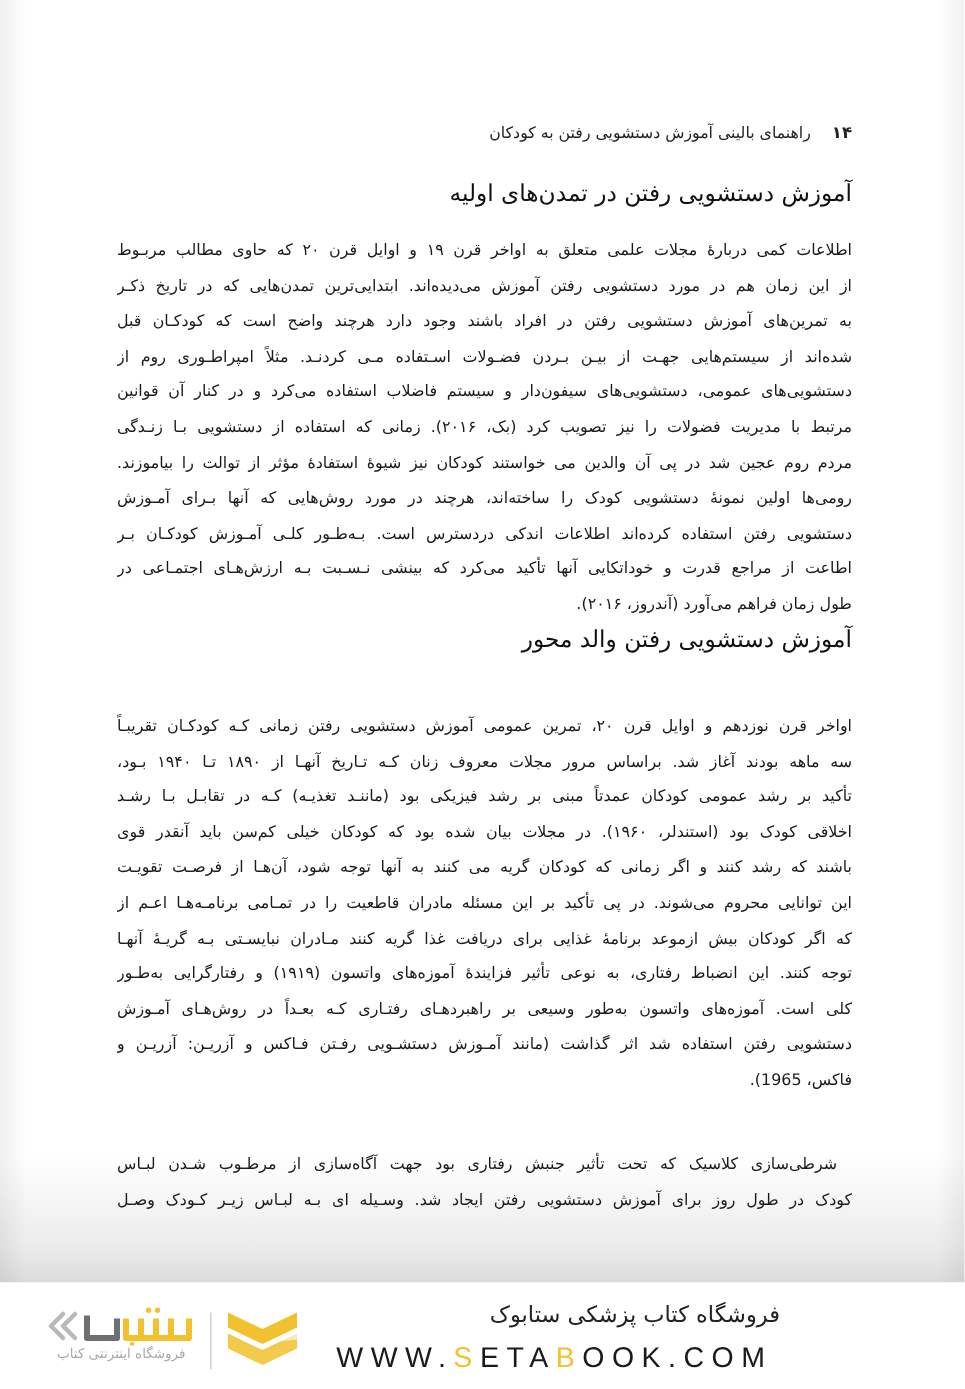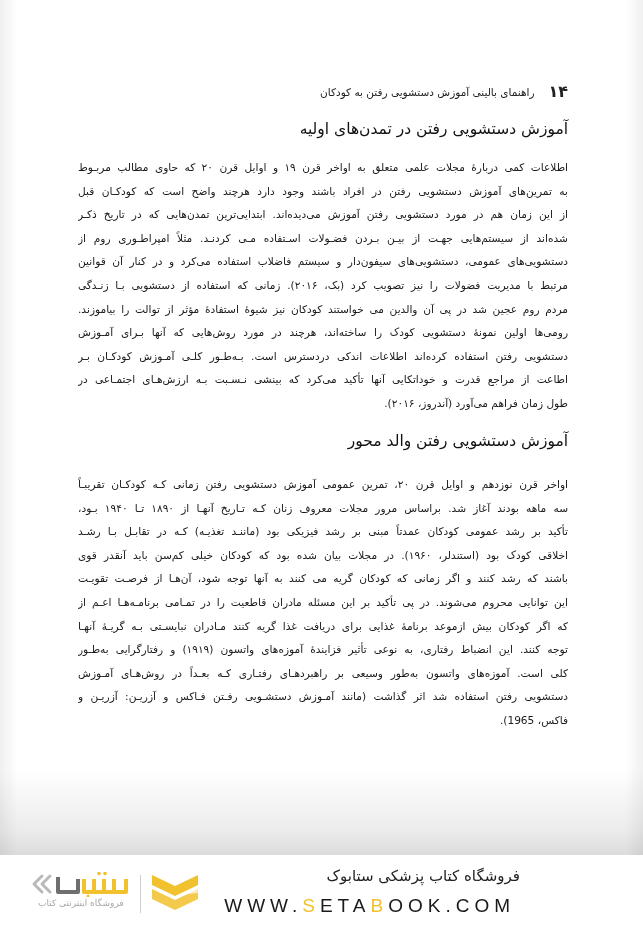--- a/index.html
+++ b/index.html
@@ -45,35 +45,35 @@
       top: 82px;
       right: 75px;
       direction: rtl;
       font-size: 10.5px;
       color: #222;
       display: flex;
       align-items: center;
       gap: 14px;
     }
     .running-header .page-num {
-      font-size: 16px;
+      font-size: 11px;
       font-weight: bold;
     }
     .heading {
       position: absolute;
       right: 75px;
       direction: rtl;
       font-family: "DejaVu Sans", sans-serif;
       font-weight: normal;
       font-size: 15.5px;
       color: #111;
       white-space: nowrap;
     }
     .h1 { top: 120px; }
-    .h2 { top: 432px; }
+    .h2 { top: 417px; }
     .para {
       position: absolute;
       left: 78px;
       right: 75px;
       direction: rtl;
       text-align: justify;
       text-align-last: right;
       font-size: 10.6px;
       line-height: 23.6px;
       color: #1a1a1a;
@@ -160,22 +160,22 @@
 <div class="page">
   <div class="running-header">
     <span class="page-num">۱۴</span>
     <span>راهنمای بالینی آموزش دستشویی رفتن به کودکان</span>
   </div>
 
   <div class="heading h1">آموزش دستشویی رفتن در تمدن‌های اولیه</div>
 
   <div class="para p1">
     <span class="line">اطلاعات کمی دربارۀ مجلات علمی متعلق به اواخر قرن ۱۹ و اوایل قرن ۲۰ که حاوی مطالب مربـوط</span>
+    <span class="line">از این زمان هم در مورد دستشویی رفتن آموزش می‌دیده‌اند. ابتدایی‌ترین تمدن‌هایی که در تاریخ ذکـر</span>
     <span class="line">به تمرین‌های آموزش دستشویی رفتن در افراد باشند وجود دارد هرچند واضح است که کودکـان قبل</span>
-    <span class="line">از این زمان هم در مورد دستشویی رفتن آموزش می‌دیده‌اند. ابتدایی‌ترین تمدن‌هایی که در تاریخ ذکـر</span>
     <span class="line">شده‌اند از سیستم‌هایی جهـت از بیـن بـردن فضـولات اسـتفاده مـی کردنـد. مثلاً امپراطـوری روم از</span>
     <span class="line">دستشویی‌های عمومی، دستشویی‌های سیفون‌دار و سیستم فاضلاب استفاده می‌کرد و در کنار آن قوانین</span>
     <span class="line">مرتبط با مدیریت فضولات را نیز تصویب کرد (بک، ۲۰۱۶). زمانی که استفاده از دستشویی بـا زنـدگی</span>
     <span class="line">مردم روم عجین شد در پی آن والدین می خواستند کودکان نیز شیوۀ استفادۀ مؤثر از توالت را بیاموزند.</span>
     <span class="line">رومی‌ها اولین نمونۀ دستشویی کودک را ساخته‌اند، هرچند در مورد روش‌هایی که آنها بـرای آمـوزش</span>
     <span class="line">دستشویی رفتن استفاده کرده‌اند اطلاعات اندکی دردسترس است. بـه‌طـور کلـی آمـوزش کودکـان بـر</span>
     <span class="line">اطاعت از مراجع قدرت و خوداتکایی آنها تأکید می‌کرد که بینشی نـسـبت بـه ارزش‌هـای اجتمـاعی در</span>
     <span class="line last">طول زمان فراهم می‌آورد (آندروز، ۲۰۱۶).</span>
   </div>
 
@@ -188,20 +188,24 @@
     <span class="line">اخلاقی کودک بود (استندلر، ۱۹۶۰). در مجلات بیان شده بود که کودکان خیلی کم‌سن باید آنقدر قوی</span>
     <span class="line">باشند که رشد کنند و اگر زمانی که کودکان گریه می کنند به آنها توجه شود، آن‌هـا از فرصـت تقویـت</span>
     <span class="line">این توانایی محروم می‌شوند. در پی تأکید بر این مسئله مادران قاطعیت را در تمـامی برنامـه‌هـا اعـم از</span>
     <span class="line">که اگر کودکان بیش ازموعد برنامۀ غذایی برای دریافت غذا گریه کنند مـادران نبایسـتی بـه گریـۀ آنهـا</span>
     <span class="line">توجه کنند. این انضباط رفتاری، به نوعی تأثیر فزایندۀ آموزه‌های واتسون (۱۹۱۹) و رفتارگرایی به‌طـور</span>
     <span class="line">کلی است. آموزه‌های واتسون به‌طور وسیعی بر راهبردهـای رفتـاری کـه بعـداً در روش‌هـای آمـوزش</span>
     <span class="line">دستشویی رفتن استفاده شد اثر گذاشت (مانند آمـوزش دستشـویی رفـتن فـاکس و آزریـن: آزریـن و</span>
     <span class="line last">فاکس، 1965).</span>
   </div>
 
+  <div class="para p3">
+    <span class="line">شرطی‌سازی کلاسیک که تحت تأثیر جنبش رفتاری بود جهت آگاه‌سازی از مرطـوب شـدن لبـاس</span>
+    <span class="line">کودک در طول روز برای آموزش دستشویی رفتن ایجاد شد. وسـیله ای بـه لبـاس زیـر کـودک وصـل</span>
+  </div>
 </div>
 
 <div class="footer">
   <div class="logo-word">
     <svg width="108" height="26" viewBox="0 0 108 26">
       <g fill="none" stroke="#b9b9b9" stroke-width="3" stroke-linecap="round" stroke-linejoin="round">
         <polyline points="14,5 6,13 14,21"></polyline>
         <polyline points="22,5 14,13 22,21"></polyline>
       </g>
       <g fill="none" stroke="#6f6f6f" stroke-width="4" stroke-linejoin="round">

